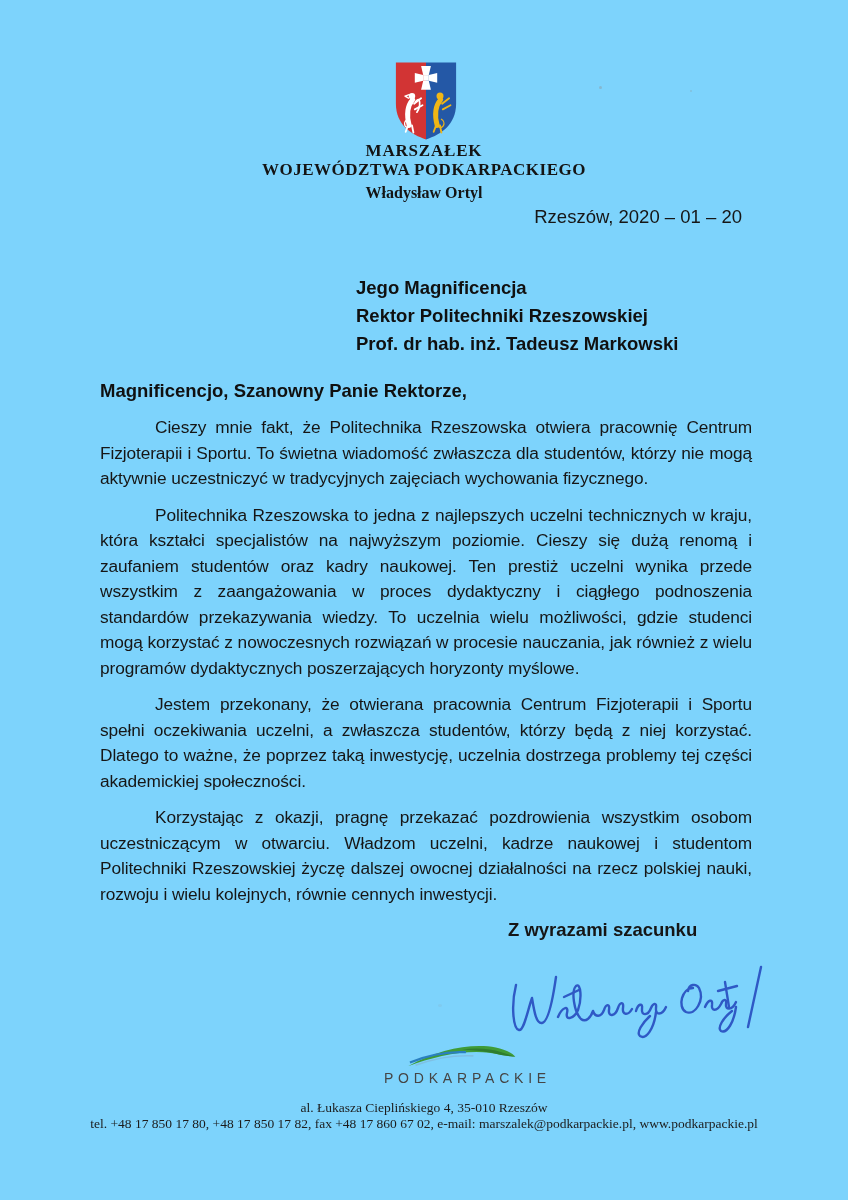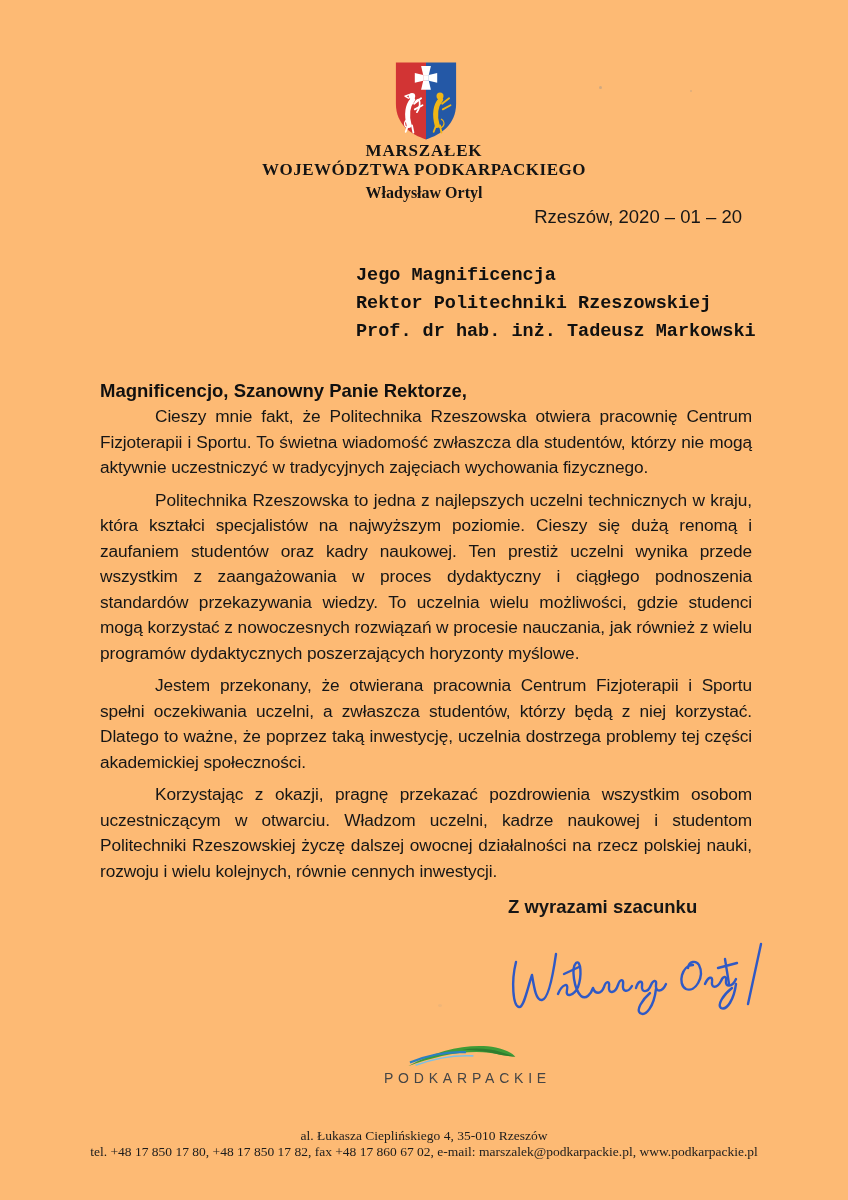--- a/index.html
+++ b/index.html
@@ -1,20 +1,20 @@
 <!DOCTYPE html>
 <html lang="pl"><head>
 <meta charset="utf-8">
 <style>
   html,body{margin:0;padding:0;background:#e8e8e8;}
   .page{
     position:relative;
     width:848px;height:1200px;
     margin:0 auto;
-    background:#fdba74;
+    background:#7dd3fc;
     overflow:hidden;
     font-family:"Liberation Sans",sans-serif;
     color:#1b1b1b;
   }
   
   .crest{position:absolute;left:391px;top:57px;width:70px;height:88px;}
   .office{
     position:absolute;left:0;top:141px;width:848px;
     text-align:center;
     font-family:"Liberation Serif",serif;
@@ -24,54 +24,54 @@
   .office-line2{font-size:17px;letter-spacing:.5px;line-height:19px;}
   .officeholder{
     position:absolute;left:0;top:184px;width:848px;
     text-align:center;
     font-family:"Liberation Serif",serif;
     font-weight:bold;font-size:16px;color:#141414;
   }
   .dateline{position:absolute;top:206px;right:106px;font-size:18.5px;color:#161616;}
   
   .addressee{
-    position:absolute;left:356px;top:262px;
-    font-weight:bold;font-size:18.5px;line-height:28px;color:#101010;font-family:Liberation Mono, monospace;
+    position:absolute;left:356px;top:274px;
+    font-weight:bold;font-size:18.5px;line-height:28px;color:#101010;
   }
   .salutation{
     position:absolute;left:100px;top:380px;
     font-weight:bold;font-size:18.5px;color:#101010;
   }
   
   .letter-body{
     position:absolute;left:100px;top:404px;width:652px;
     font-size:17.3px;line-height:25.5px;letter-spacing:-.1px;
     text-align:justify;color:#161616;
   }
-  .letter-body p{margin:0 0 7px 0;text-indent:55px;}
+  .letter-body p{margin:11px 0 7px 0;text-indent:55px;}
   .closing{
     font-weight:bold;font-size:18.5px;letter-spacing:0;
     text-align:left;text-indent:0;
     margin:10px 0 12px 408px;
   }
   .signature-wrap{margin:2px 0 0 396px;position:relative;}
   .sr{position:absolute;width:1px;height:1px;overflow:hidden;clip:rect(0 0 0 0);white-space:nowrap;}
   
   .footer-logo{
     position:absolute;left:0;top:1041px;width:848px;text-align:center;margin-left:41px;
   }
   .footer-logo svg{display:block;margin:0 auto;}
   .wordmark{
     display:inline-block;margin-top:1px;padding-left:5px;
     font-size:14px;letter-spacing:4.8px;color:#454545;
   }
   .footer-text{
     position:absolute;left:0;top:1100px;width:848px;text-align:center;
     font-family:"Liberation Serif",serif;font-size:13.5px;
-    line-height:16px;color:#1c1c1c;margin-top:28px;
+    line-height:16px;color:#1c1c1c;
   }
   
   .speck{position:absolute;border-radius:50%;background:#909090;}
   .speck.s1{left:599px;top:86px;width:3px;height:3px;opacity:.4;}
   .speck.s2{left:690px;top:90px;width:2px;height:2px;opacity:.3;}
   .speck.s3{left:438px;top:1004px;width:4px;height:3px;opacity:.12;}
 </style>
 </head>
 <body>
 

